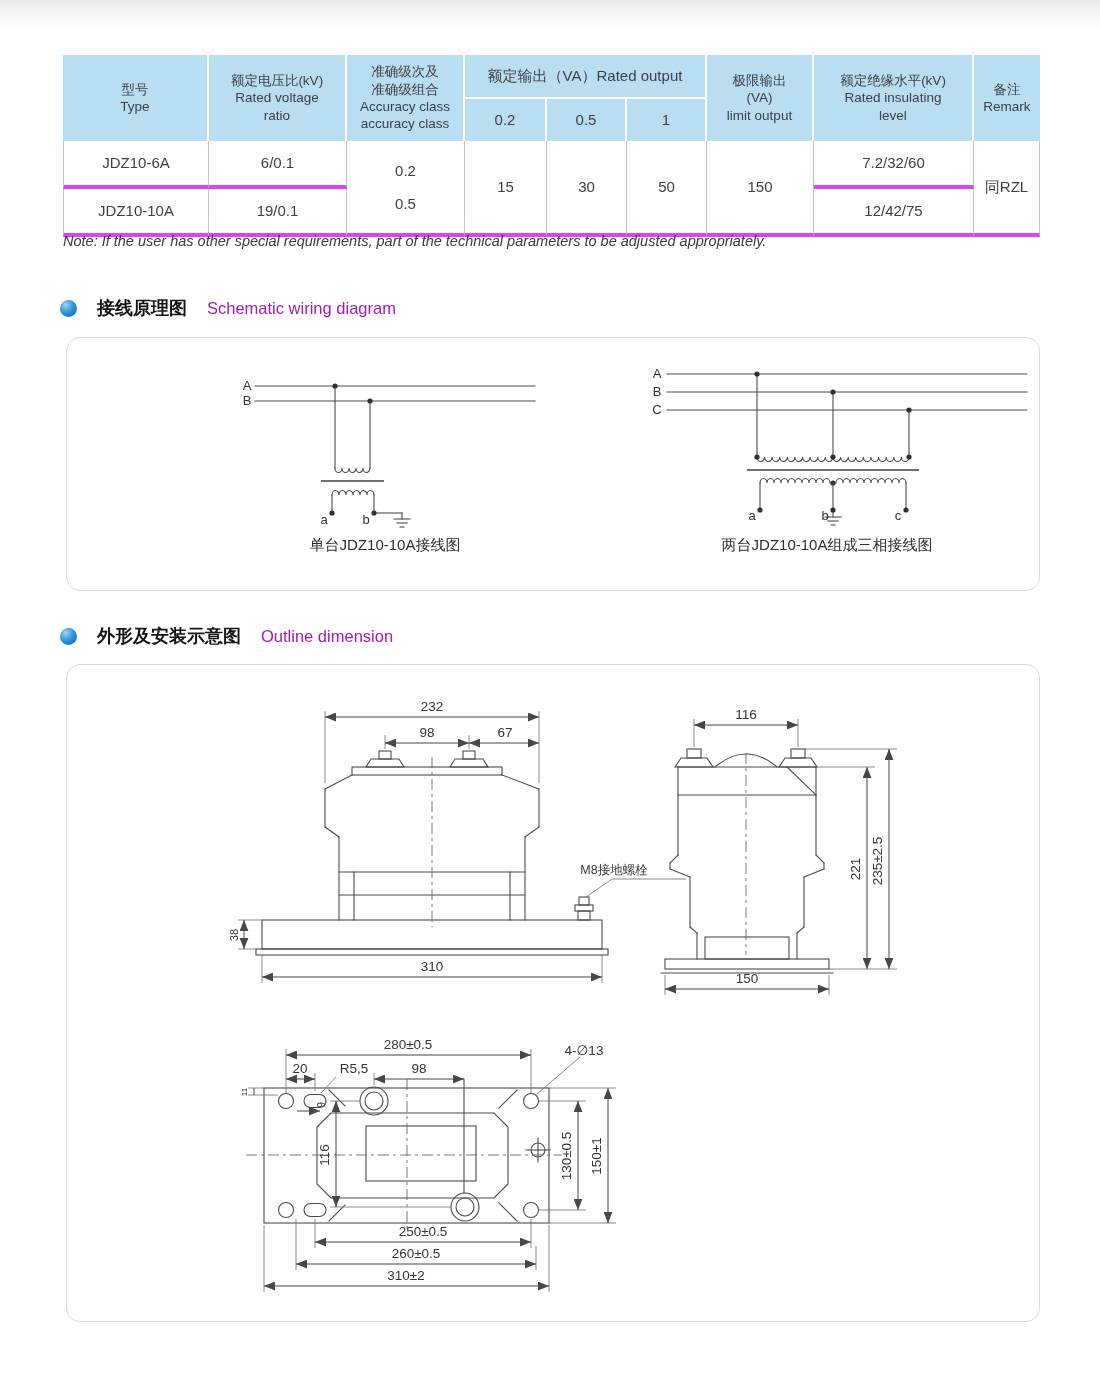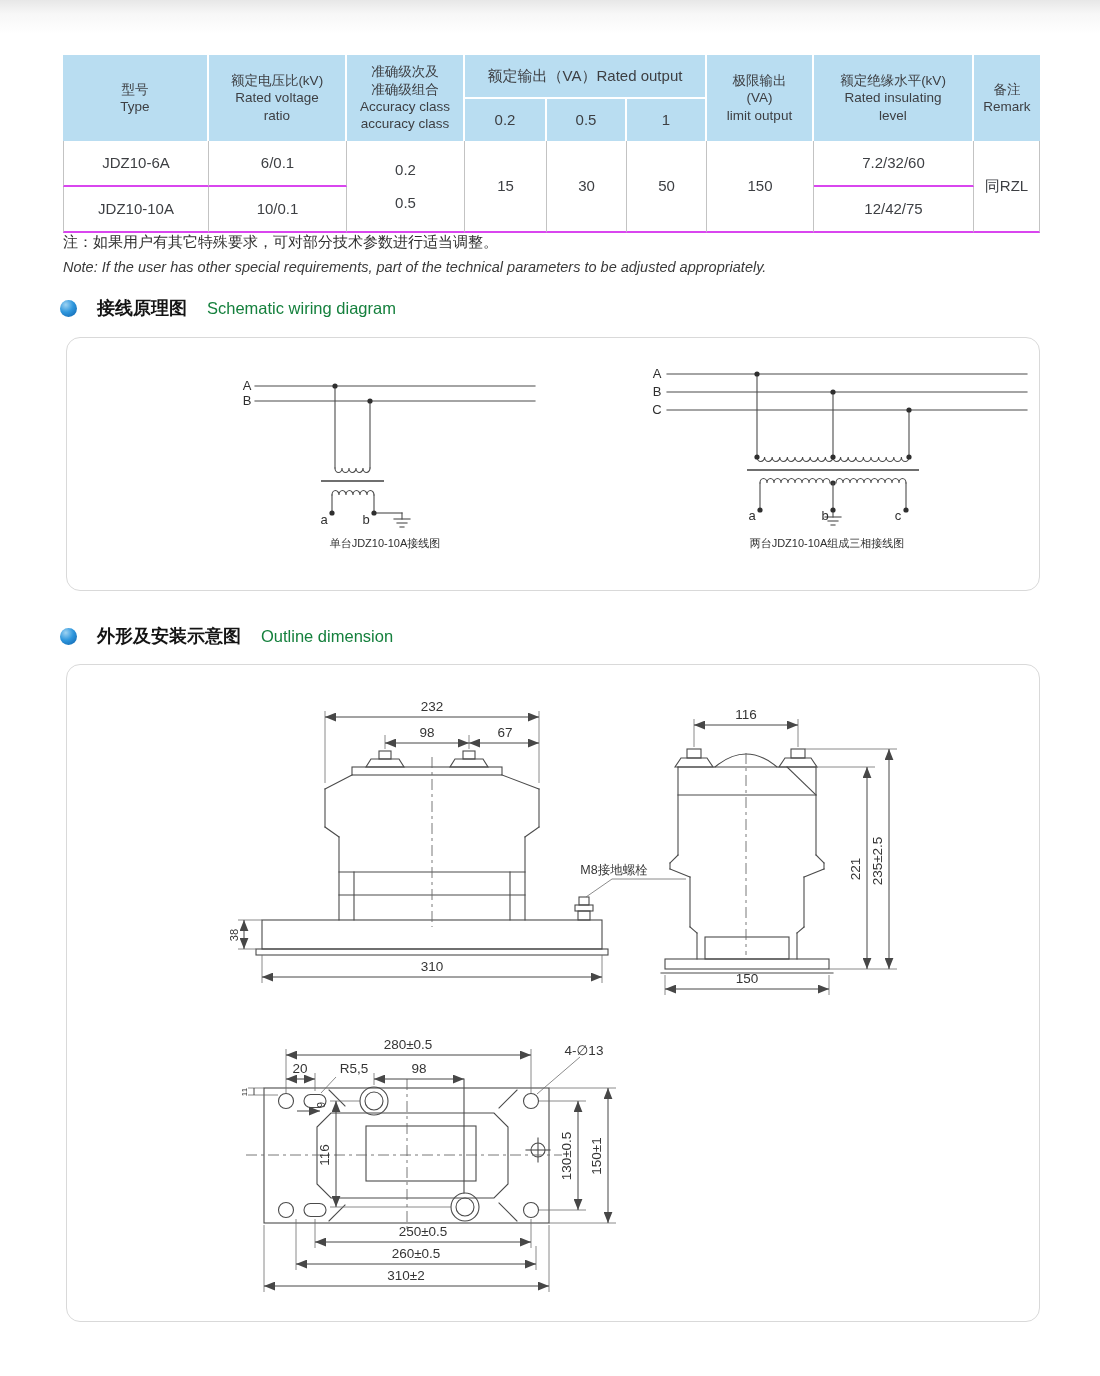--- a/index.html
+++ b/index.html
@@ -14,47 +14,47 @@
   
   table.spec{position:absolute;left:63px;top:55px;width:977px;
     border-collapse:separate;border-spacing:0;table-layout:fixed;}
   table.spec th{
     background:#b9ddf1;font-weight:normal;color:#3d3f43;
     border-right:2px solid #ffffff;padding:2px 1px;
     font-size:13.5px;line-height:1.28;white-space:pre-line;vertical-align:middle;text-align:center;}
   table.spec thead tr.sub th{border-top:2px solid #ffffff;font-size:15px;height:38px;}
   table.spec th.last{border-right:none;margin-left:48px;}
   table.spec tbody td{
-    background:#ffffff;border-right:1px solid #c3c3c3;border-bottom:2px solid #d946ef;
+    background:#ffffff;border-right:1px solid #c3c3c3;border-bottom:4px solid #d946ef;
     text-align:center;vertical-align:middle;font-size:15px;color:#3d3f43;
     height:42px;white-space:pre-line;line-height:1.7;}
   table.spec tbody tr td.first{border-left:1px solid #c3c3c3;}
 
   
   .note{position:absolute;left:63px;top:233px;}
   .note p{margin:0;}
   .note .cn{font-size:15px;color:#303030;margin-bottom:7px;}
   .note .en{font-size:14.5px;color:#3a3a3a;font-style:italic;}
 
   
   .sec{position:absolute;left:60px;display:flex;align-items:center;gap:20px;}
   .bullet{width:17px;height:17px;border-radius:50%;flex:0 0 auto;
     background:radial-gradient(circle at 34% 28%, #9ed3f2 0%, #2f97dd 45%, #0b5ea9 100%);}
   .sec .cn{font-size:18px;font-weight:bold;color:#141414;}
-  .sec .en{font-size:16.5px;color:#15803d;}
+  .sec .en{font-size:16.5px;color:#a21caf;}
   #sec-wiring{top:296px;}
   #sec-outline{top:624px;}
 
   
   .rbox{position:absolute;left:66px;width:972px;border:1px solid #d9d9d9;border-radius:14px;background:#fff;}
   #wiring-box{top:337px;height:252px;}
   #outline-box{top:664px;height:656px;}
 
   .fig{position:absolute;}
-  .fig p.cap{margin:6px 0 8px;text-align:center;font-size:11px;color:#2e2e2e;}
+  .fig p.cap{margin:6px 0 8px;text-align:center;font-size:15px;color:#2e2e2e;}
 
   
   svg{display:block;}
   .ln{stroke:#4b4b4b;stroke-width:1.1;fill:none;stroke-linecap:square;}
   .thk{stroke:#3f3f3f;stroke-width:1.7;fill:none;}
   .cl{stroke:#6a6a6a;stroke-width:0.9;fill:none;stroke-dasharray:11 4 3 4;}
   .dim{stroke:#474747;stroke-width:1;fill:none;}
   .ext{stroke:#6d6d6d;stroke-width:0.8;fill:none;}
   .dt{font-size:13.5px;fill:#353535;text-anchor:middle;}
   .dts{font-size:11px;fill:#353535;text-anchor:middle;}
@@ -113,28 +113,27 @@
 0.5</td>
       <td rowspan="2">15</td>
       <td rowspan="2">30</td>
       <td rowspan="2">50</td>
       <td rowspan="2">150</td>
       <td>7.2/32/60</td>
       <td rowspan="2">同RZL</td>
     </tr>
     <tr>
       <td class="first">JDZ10-10A</td>
-      <td>10/0.1</td>
+      <td>19/0.1</td>
       <td>12/42/75</td>
     </tr>
   </tbody>
 </table>
 
 <div class="note">
-  <p class="cn">注：如果用户有其它特殊要求，可对部分技术参数进行适当调整。</p>
   <p class="en">Note: If the user has other special requirements, part of the technical  parameters to be adjusted appropriately.</p>
 </div>
 
 <div class="sec" id="sec-wiring">
   <span class="bullet"></span>
   <span class="cn">接线原理图</span>
   <span class="en">Schematic wiring diagram</span>
 </div>
 
 <div class="rbox" id="wiring-box">

